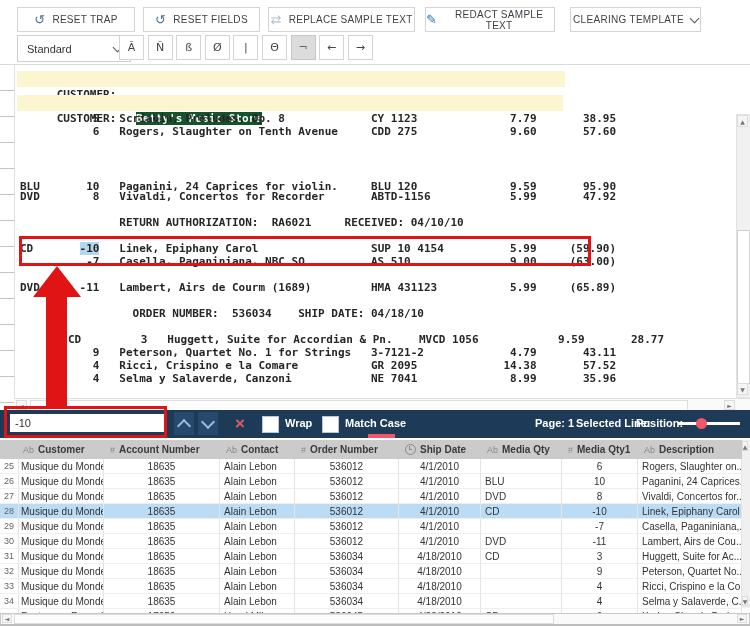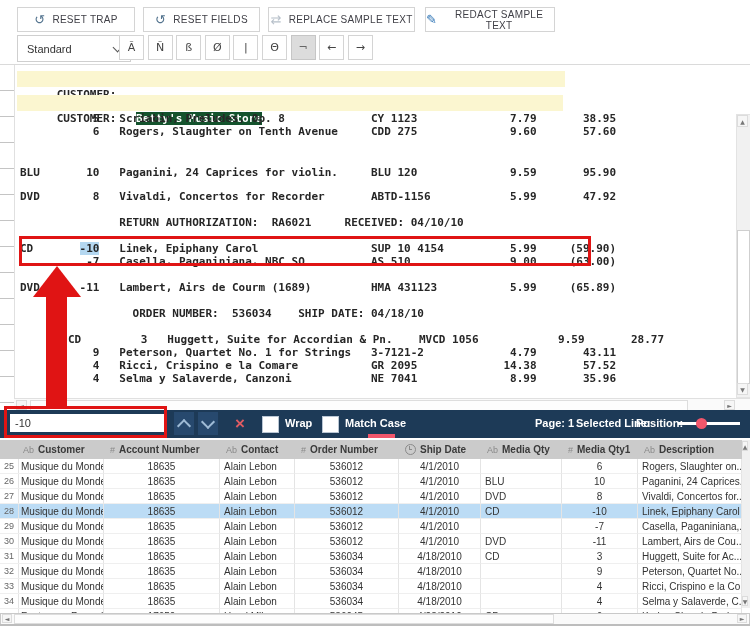--- a/index.html
+++ b/index.html
@@ -113,20 +113,24 @@
     <span>RESET FIELDS</span>
   </button>
   <button class="tbtn" style="left:268px;width:147px">
     <span class="ticon pale">⇄</span>
     <span>REPLACE SAMPLE TEXT</span>
   </button>
   <button class="tbtn" style="left:425px;width:130px">
     <span class="ticon blue">✎</span>
     <span>REDACT SAMPLE TEXT</span>
   </button>
+  <button class="tbtn" style="left:570px;width:131px">
+    <span>CLEARING TEMPLATE</span>
+    <span class="chev"></span>
+  </button>
 
   <div class="select-box">
     <span>Standard</span>
     <span class="chev"></span>
   </div>
   <div id="charbar">
       <button class="cbtn" style="left: 119px;">Ã</button>
       <button class="cbtn" style="left: 147.6px;">Ñ</button>
       <button class="cbtn" style="left: 176.2px;">ß</button>
       <button class="cbtn" style="left: 204.8px;">Ø</button>
@@ -160,21 +164,21 @@
     </div>
     <div class="trap-band" style="top:30px;width:546px">
       <span>CUSTOMER: </span><span class="sel-blue">Betty's Music Store</span>
     </div>
 
     <div id="report-body">
         <div class="rline" style="top: 47px;">           5   Scriabin, Preludes, Op. 8             CY 1123              7.79       38.95</div>
         <div class="rline" style="top: 60px;">           6   Rogers, Slaughter on Tenth Avenue     CDD 275              9.60       57.60</div>
         <div class="rline" style="top: 73px;"></div>
         <div class="rline" style="top: 86px;"></div>
-        <div class="rline" style="top: 101px; text-align: right;">BLU       10   Paganini, 24 Caprices for violin.     BLU 120              9.59       95.90</div>
+        <div class="rline" style="top: 115px; text-align: right;">BLU       10   Paganini, 24 Caprices for violin.     BLU 120              9.59       95.90</div>
         <div class="rline" style="top: 112px;"></div>
         <div class="rline" style="top: 125px;">DVD        8   Vivaldi, Concertos for Recorder       ABTD-1156            5.99       47.92</div>
         <div class="rline" style="top: 138px;"></div>
         <div class="rline" style="top: 151px; text-align: right;">               RETURN AUTHORIZATION:  RA6021     RECEIVED: 04/10/10</div>
         <div class="rline" style="top: 164px;"></div>
         <div class="rline" style="top: 177px;"><span>CD       </span><span class="hl-find">-10</span><span>   Linek, Epiphany Carol                 SUP 10 4154          5.99     (59.90)</span></div>
         <div class="rline" style="top: 190px;">          -7   Casella, Paganiniana, NBC SO          AS 510               9.00     (63.00)</div>
         <div class="rline" style="top: 203px;"></div>
         <div class="rline" style="top: 216px;">DVD      -11   Lambert, Airs de Courm (1689)         HMA 431123           5.99     (65.89)</div>
         <div class="rline" style="top: 229px;"></div>

